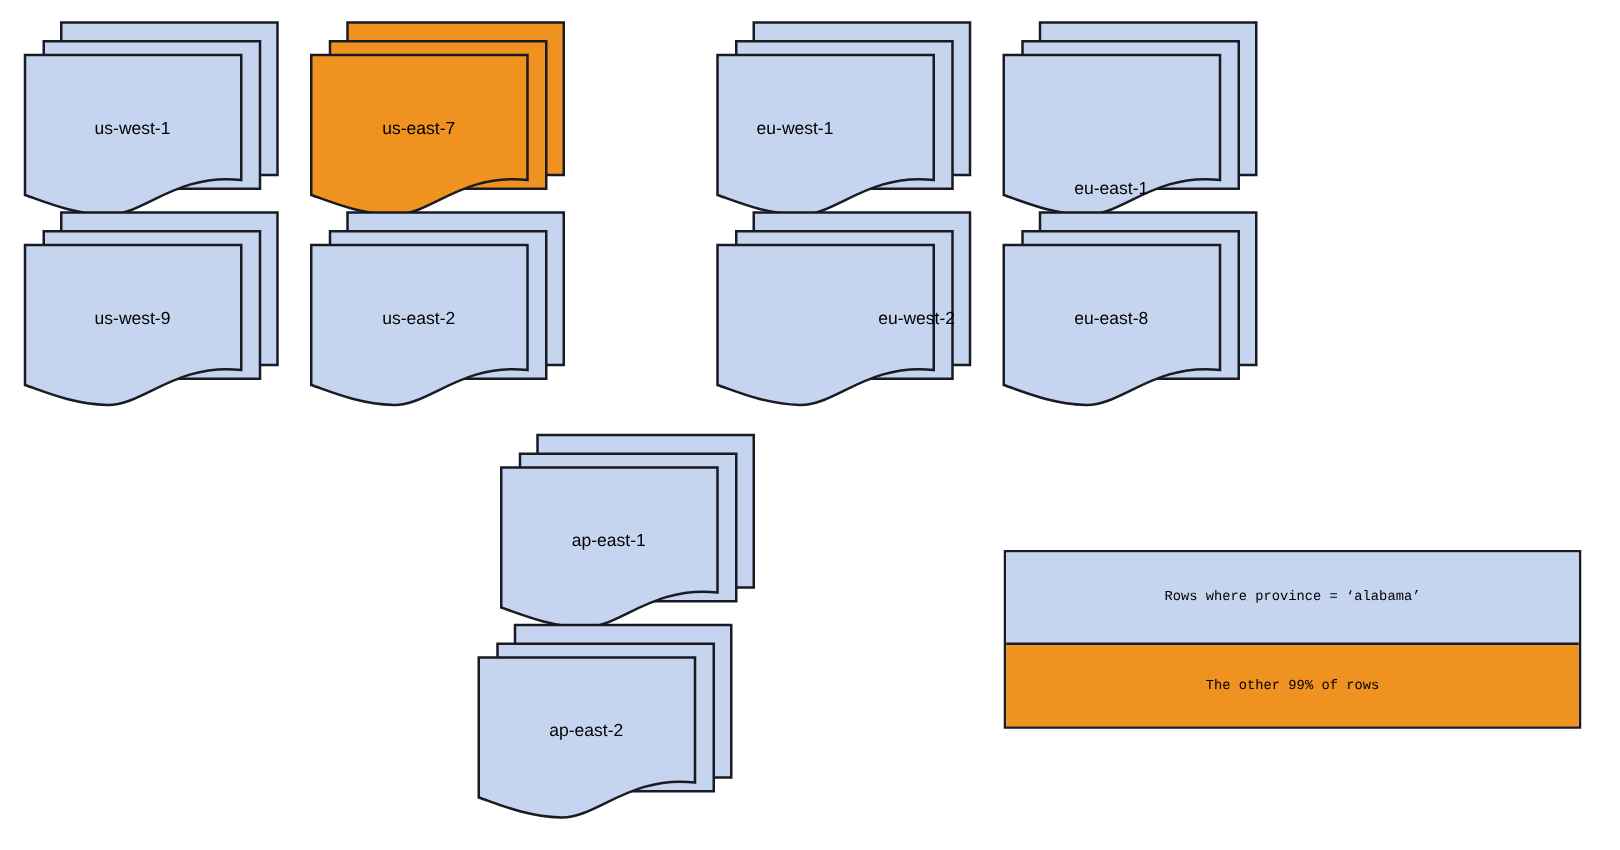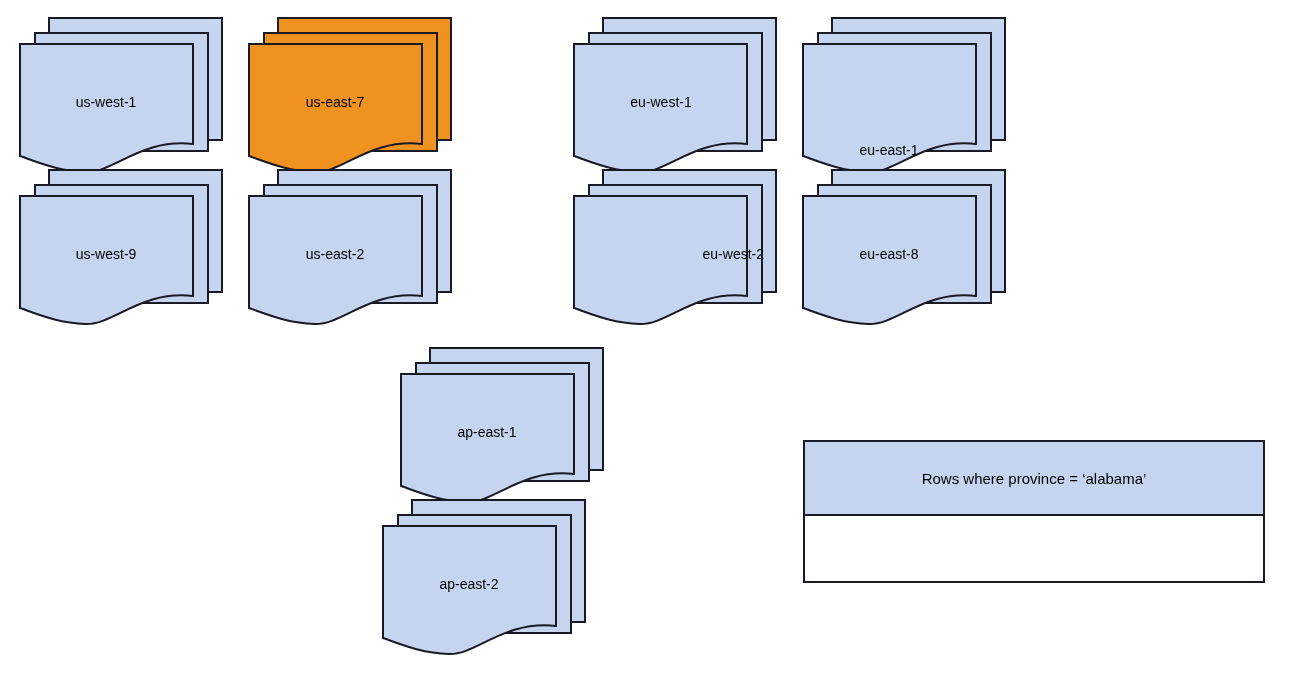--- a/index.html
+++ b/index.html
@@ -35,22 +35,22 @@
   .legend {
     position: absolute;
     box-sizing: border-box;
     border: 2px solid #1a1a24;
   }
   .legend-row {
     box-sizing: border-box;
     display: flex;
     align-items: center;
     justify-content: center;
-    font-family: Liberation Sans, sans-serif;
-    font-size: 15px;
+    font-family: Liberation Mono, monospace;
+    font-size: 11px;
     color: #000000;
     white-space: nowrap;
   }
   .legend-row.top {
     border-bottom: 2px solid #1a1a24;
   }
 </style>
 </head>
 <body>
 
@@ -103,29 +103,32 @@
     <g>
       <path d="M 412 500 L 585 500 L 585 622 L 412 622 Z" fill="#c6d5ef" stroke="#1a1a24" stroke-width="2" stroke-linejoin="miter"></path>
       <path d="M 398 515 L 571 515 L 571 633 L 398 633 Z" fill="#c6d5ef" stroke="#1a1a24" stroke-width="2" stroke-linejoin="miter"></path>
       <path d="M 383 526 L 556 526 L 556 626 C 504.1 620 476.42 655 448.74 654 C 421.06 653 400.29999999999995 644 383 638 Z" fill="#c6d5ef" stroke="#1a1a24" stroke-width="2" stroke-linejoin="miter"></path>
     </g>
   </svg>
 
 <div id="labels">
     <div class="stack-label" style="left: 16px; top: 94px; width: 180px;">us-west-1</div>
     <div class="stack-label" style="left: 245px; top: 94px; width: 180px;">us-east-7</div>
-    <div class="stack-label" style="left: 571px; top: 94px; width: 180px;">eu-west-1</div>
+    <div class="stack-label" style="left: 546px; top: 94px; width: 180px;">eu-west-1</div>
     <div class="stack-label" style="left: 799px; top: 94px; width: 180px; margin-top: 48px;">eu-east-1</div>
     <div class="stack-label" style="left: 16px; top: 246px; width: 180px;">us-west-9</div>
     <div class="stack-label" style="left: 245px; top: 246px; width: 180px;">us-east-2</div>
     <div class="stack-label" style="left: 584px; top: 246px; width: 180px; text-align: right;">eu-west-2</div>
     <div class="stack-label" style="left: 799px; top: 246px; width: 180px;">eu-east-8</div>
     <div class="stack-label" style="left: 397px; top: 424px; width: 180px;">ap-east-1</div>
     <div class="stack-label" style="left: 379px; top: 576px; width: 180px;">ap-east-2</div>
   </div>
 
 <div id="legend-host">
     <div class="legend" style="left: 803px; top: 440px; width: 462px; height: 143px;">
       <div class="legend-row top" style="background: rgb(198, 213, 239); height: 74px;">
         <span>Rows where province = ‘alabama’</span>
       </div>
+      <div class="legend-row" style="background: rgb(239, 146, 32); height: 65px;">
+        <span>The other 99% of rows</span>
+      </div>
     </div>
   </div>
 
 </body></html>

